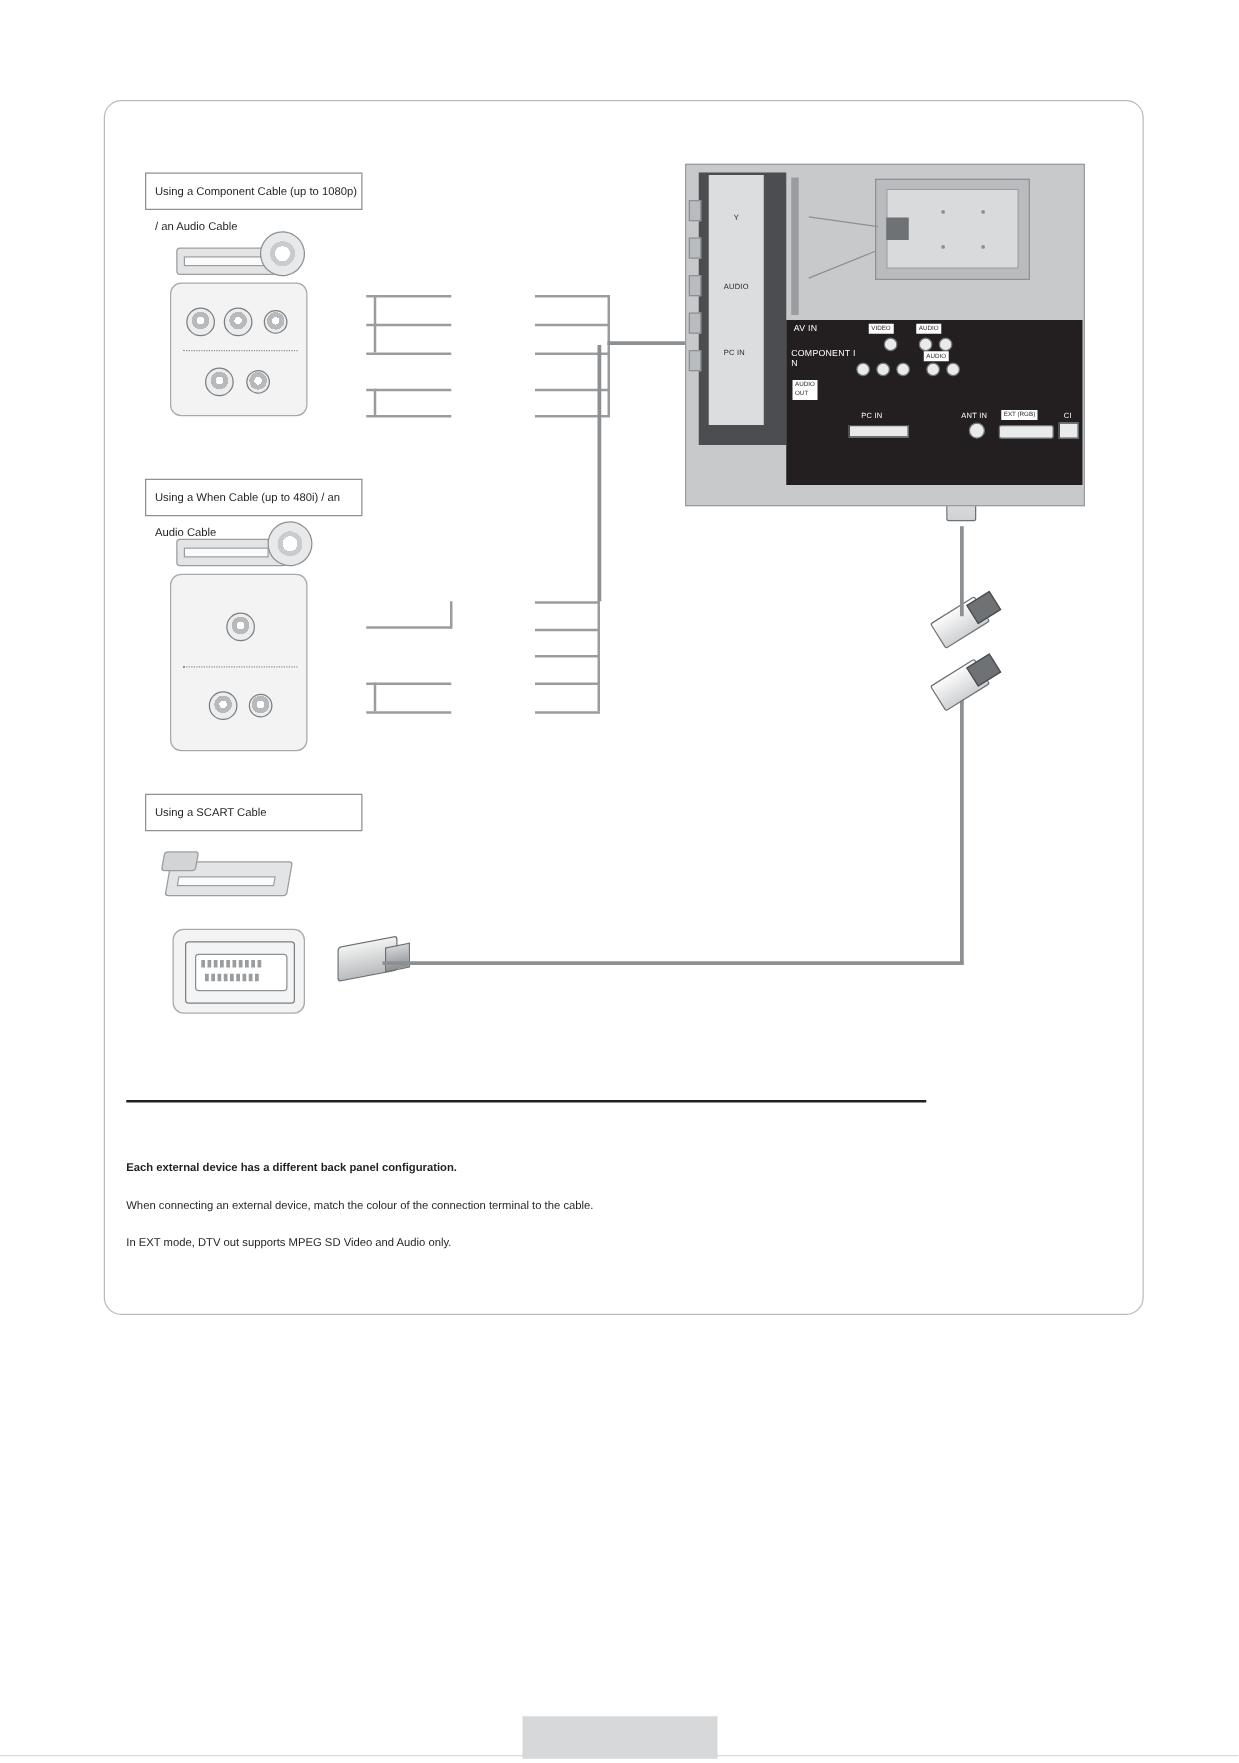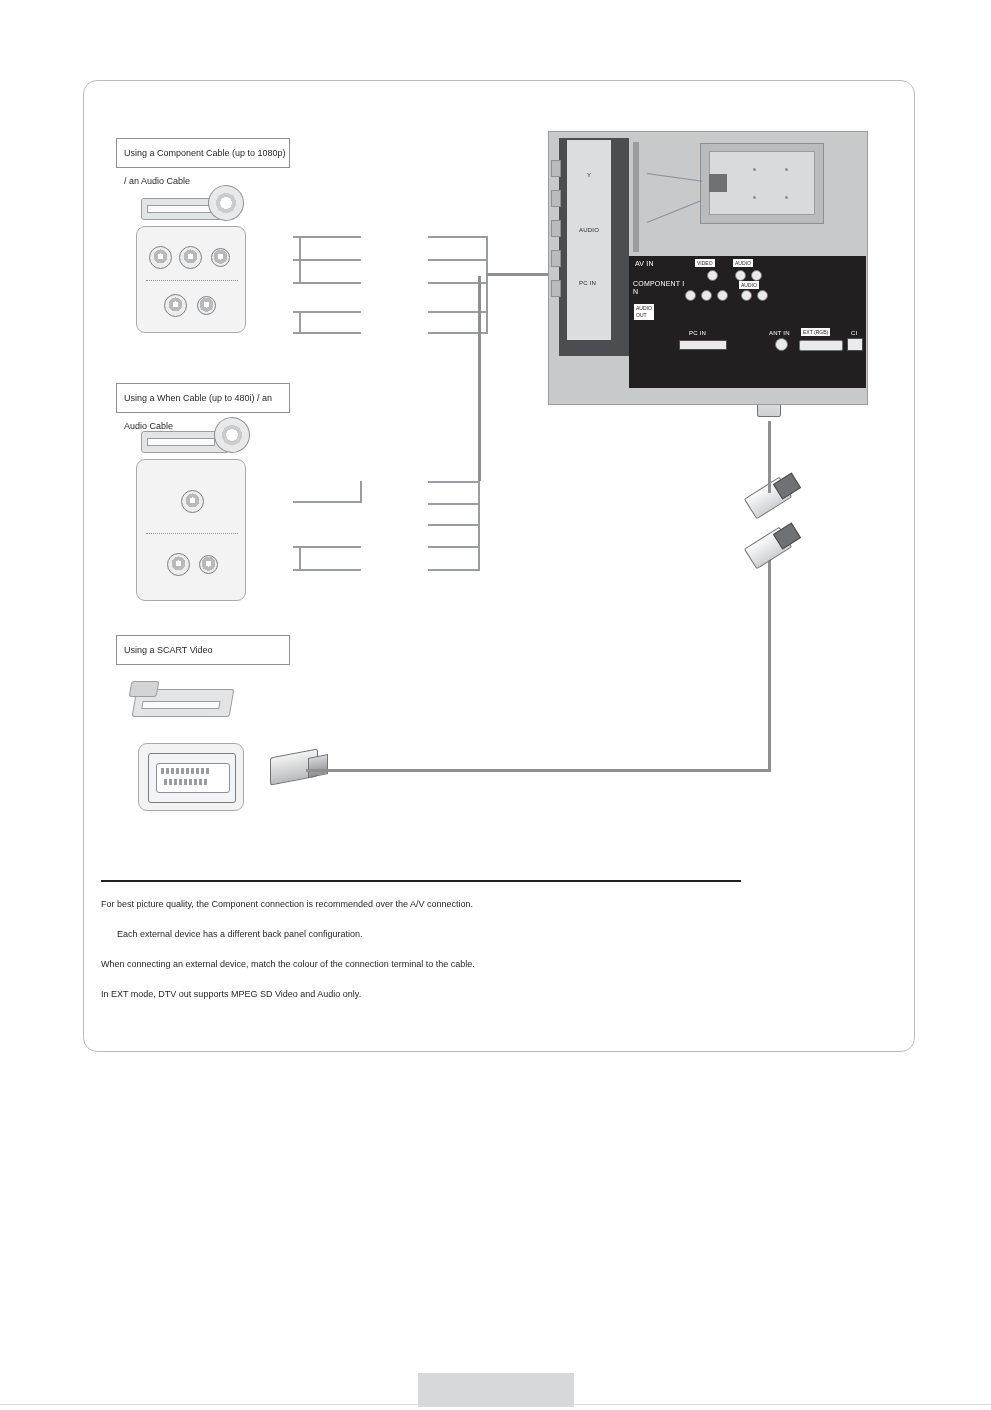--- a/index.html
+++ b/index.html
@@ -228,21 +228,21 @@
 
     <div class="wire h" style="left:344px;top:400px;width:52px;"></div>
     <div class="wire h" style="left:344px;top:422px;width:52px;"></div>
     <div class="wire h" style="left:344px;top:443px;width:52px;"></div>
     <div class="wire h" style="left:344px;top:465px;width:52px;"></div>
     <div class="wire h" style="left:344px;top:488px;width:52px;"></div>
     <div class="wire v" style="left:394px;top:400px;height:88px;"></div>
     <div class="wire v thick" style="left:394px;top:195px;height:205px;width:3px;"></div>
 
     <div class="labelbox" style="left:32px;top:554px;width:172px;">
-      <span class="tiny">Using a SCART Video</span>
+      <span class="tiny">Using a SCART Cable</span>
     </div>
 
     <div>
       <div class="dev-body" style="left:50px;top:608px;width:96px;height:26px;transform:skewX(-10deg);"></div>
       <div class="dev-slot" style="left:58px;top:620px;width:76px;transform:skewX(-10deg);"></div>
       <div class="dev-body" style="left:46px;top:600px;width:26px;height:14px;transform:skewX(-10deg);background:#d2d4d6;"></div>
     </div>
 
     <div class="devbox" style="left:54px;top:662px;width:104px;height:66px;">
       <div class="scart-big" style="left:9px;top:9px;width:86px;height:48px;">
@@ -343,21 +343,20 @@
       <div class="callout-blk"></div>
       <div class="callout-dot" style="left:52px;top:24px;"></div>
       <div class="callout-dot" style="left:84px;top:24px;"></div>
       <div class="callout-dot" style="left:52px;top:52px;"></div>
       <div class="callout-dot" style="left:84px;top:52px;"></div>
     </div>
     <div class="leader" style="left:563px;top:92px;width:56px;transform:rotate(8deg);"></div>
     <div class="leader" style="left:563px;top:141px;width:58px;transform:rotate(-22deg);"></div>
 
     <div class="rule" style="left:17px;top:799px;width:640px;"></div>
-    <div class="note" style="left:17px;top:816px;width:720px;">For best picture quality, the Component connection is recommended over the A/V connection.</div>
-    <div class="note" style="left:33px;top:846px;width:720px;">Each external device has a different back panel configuration.</div>
+    <div class="note" style="left:17px;top:846px;width:720px;font-weight:bold;">Each external device has a different back panel configuration.</div>
     <div class="note" style="left:17px;top:906px;width:720px;">In EXT mode, DTV out supports MPEG SD Video and Audio only.</div>
     <div class="note" style="left:17px;top:876px;width:720px;">When connecting an external device, match the colour of the connection terminal to the cable.</div>
   </div>
 
   <div class="footerbox"></div>
   <div class="footline"></div>
 </div>
 
 </body></html>

